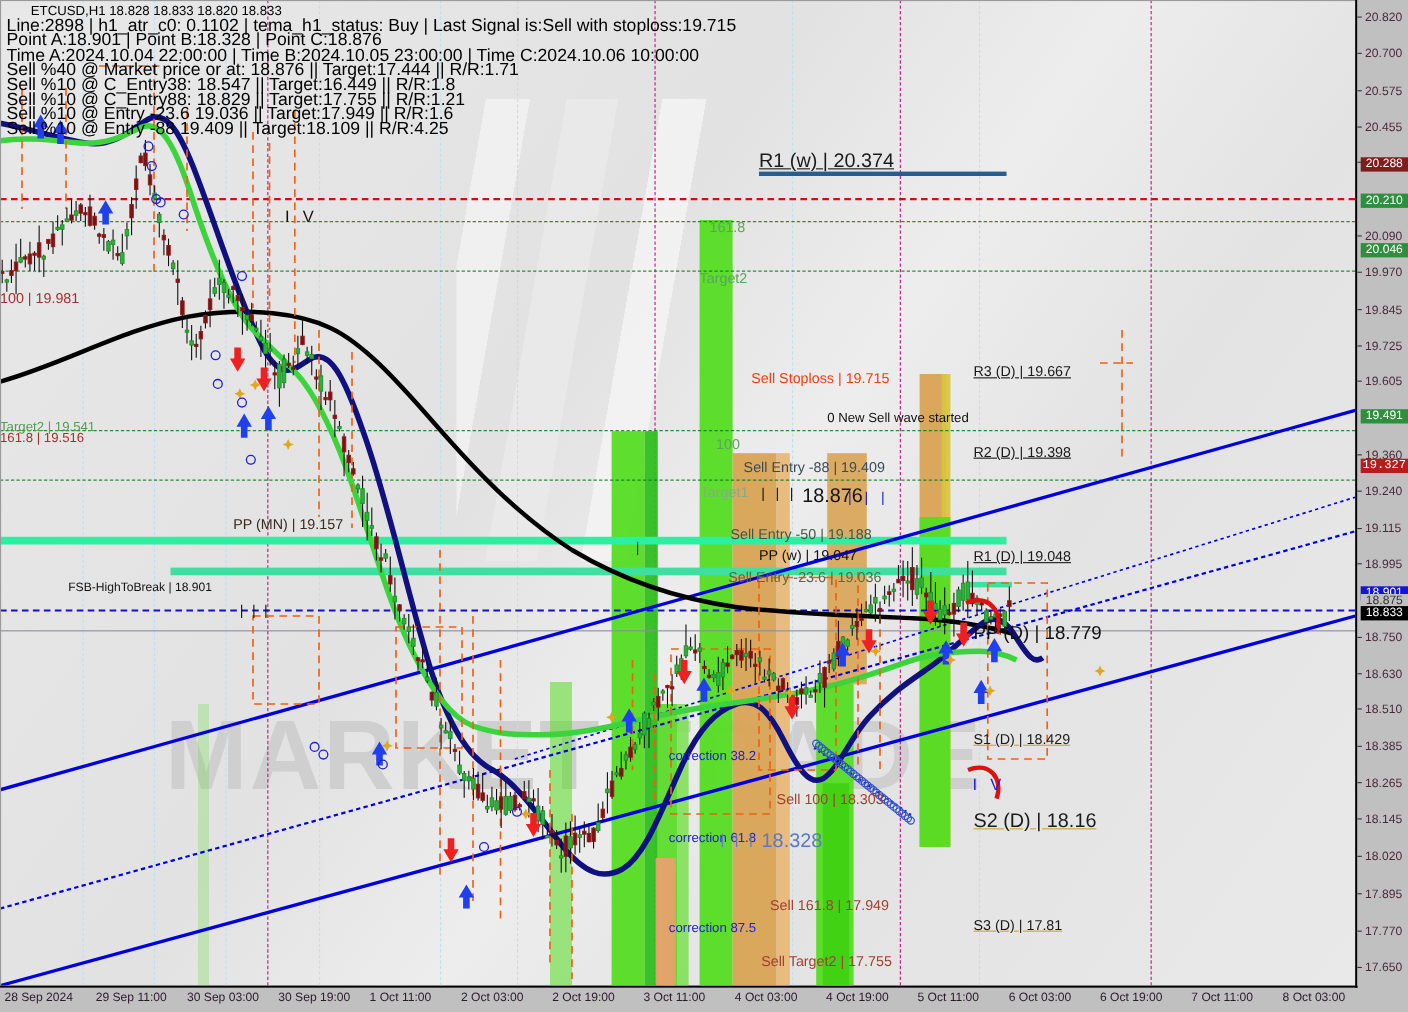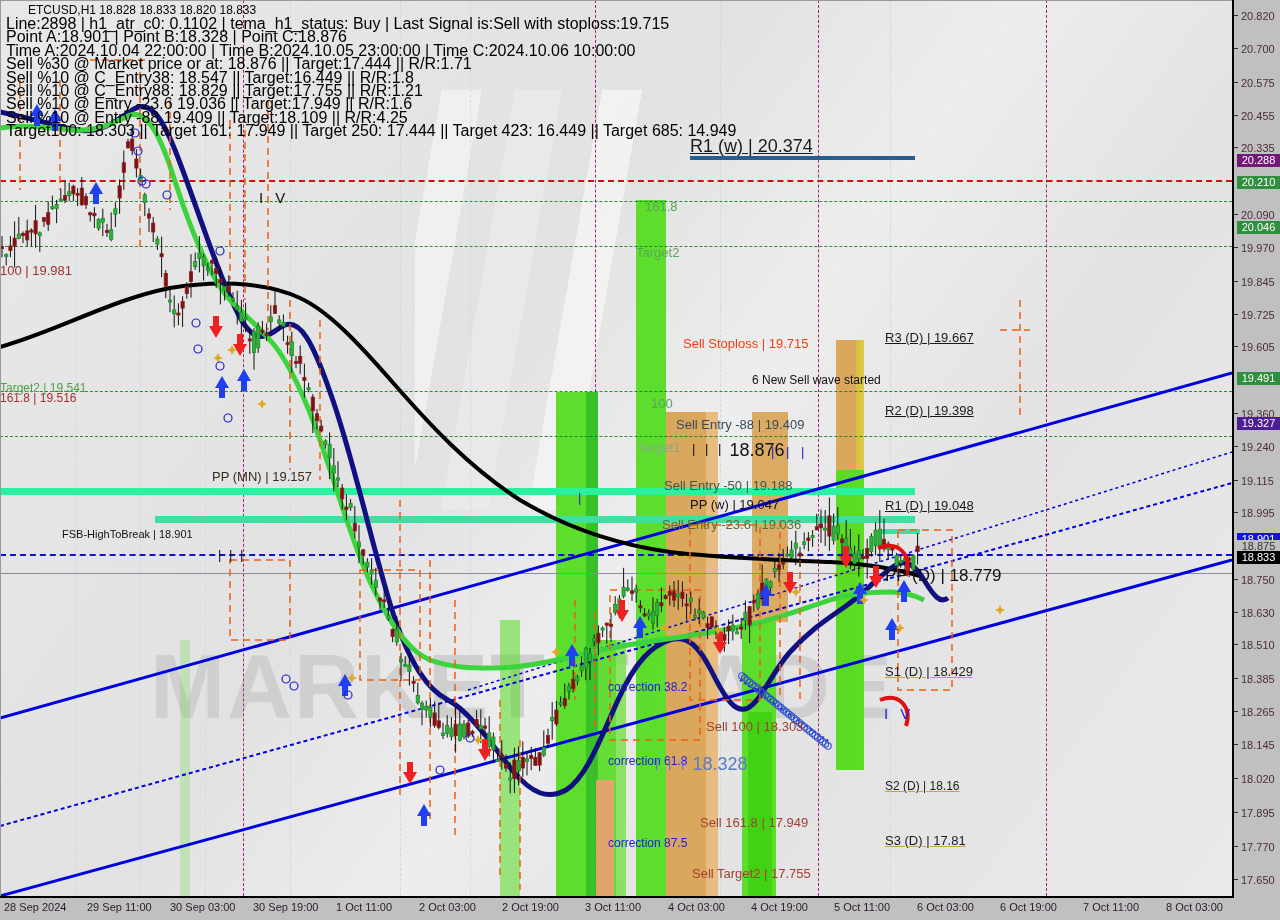--- a/index.html
+++ b/index.html
@@ -706,25 +706,25 @@
       </svg>
 
     <div class="lab u" style="left:690px;top:140px;color:#1a1a1a;font-size:18px">R1 (w) | 20.374</div>
     <div class="lab u" style="left:885px;top:332px;color:#1a1a1a;font-size:13px">R3 (D) | 19.667</div>
     <div class="lab u" style="left:885px;top:405px;color:#1a1a1a;font-size:13px">R2 (D) | 19.398</div>
     <div class="lab u" style="left:885px;top:500px;color:#1a1a1a;font-size:13px">R1 (D) | 19.048</div>
     <div class="lab" style="left:690px;top:499px;color:#111;font-size:13px">PP (w) | 19.047</div>
     <div class="lab" style="left:885px;top:570px;color:#111;font-size:17px">PP (D) | 18.779</div>
     <div class="lab" style="left:212px;top:471px;color:#3a2a1a;font-size:13px">PP (MN) | 19.157</div>
     <div class="lab u" style="left:885px;top:666px;color:#1a1a1a;font-size:13px;text-decoration-color:#c8a43a">S1 (D) | 18.429</div>
-    <div class="lab u" style="left:885px;top:780px;color:#1a1a1a;font-size:12px;text-decoration-color:#c8a43a">S2 (D) | 18.16</div>
+    <div class="lab u" style="left:885px;top:740px;color:#1a1a1a;font-size:18px;text-decoration-color:#c8a43a">S2 (D) | 18.16</div>
     <div class="lab u" style="left:885px;top:835px;color:#1a1a1a;font-size:13px;text-decoration-color:#c8a43a">S3 (D) | 17.81</div>
 
     <div class="lab" style="left:683px;top:338px;color:#f04010;font-size:13px">Sell Stoploss | 19.715</div>
-    <div class="lab" style="left:752px;top:374px;color:#111;font-size:12px">6 New Sell wave started</div>
+    <div class="lab" style="left:752px;top:374px;color:#111;font-size:12px">0 New Sell wave started</div>
     <div class="lab" style="left:676px;top:419px;color:#3a4a5a;font-size:13px">Sell Entry -88 | 19.409</div>
     <div class="lab" style="left:664px;top:480px;color:#3a5a4a;font-size:13px">Sell Entry -50 | 19.188</div>
     <div class="lab" style="left:662px;top:519px;color:#5a6a3a;font-size:13px">Sell Entry -23.6 | 19.036</div>
     <div class="lab" style="left:706px;top:721px;color:#a04030;font-size:13px">Sell 100 | 18.303</div>
     <div class="lab" style="left:700px;top:817px;color:#a04030;font-size:13px">Sell 161.8 | 17.949</div>
     <div class="lab" style="left:692px;top:868px;color:#a04030;font-size:13px">Sell Target2 | 17.755</div>
     <div class="lab" style="left:62px;top:528px;color:#111;font-size:11px">FSB-HighToBreak | 18.901</div>
 
     <div class="lab" style="left:0px;top:265px;color:#a03030;font-size:13px">100 | 19.981</div>
     <div class="lab" style="left:0px;top:382px;color:#50a050;font-size:12px">Target2 | 19.541</div>
@@ -753,26 +753,25 @@
     <div class="lab" style="left:884px;top:708px;color:#2020e0;font-size:15px;letter-spacing:4px">I V</div>
     <div class="lab" style="left:218px;top:549px;color:#111;font-size:13px;letter-spacing:2px">| | |</div>
     <div class="lab" style="left:578px;top:492px;color:#2020c8;font-size:13px">|</div>
   </div>
 
   <div id="hdr">
     <div class="h0">ETCUSD,H1  18.828 18.833 18.820 18.833</div>
     <div class="hl">Line:2898 | h1_atr_c0: 0.1102 | tema_h1_status: Buy | Last Signal is:Sell with stoploss:19.715</div>
     <div class="hl">Point A:18.901 | Point B:18.328 | Point C:18.876</div>
     <div class="hl">Time A:2024.10.04 22:00:00 | Time B:2024.10.05 23:00:00 | Time C:2024.10.06 10:00:00</div>
-    <div class="hl">Sell %30 @ Market price or at: 18.876 || Target:17.444 || R/R:1.71</div>
+    <div class="hl">Sell %40 @ Market price or at: 18.876 || Target:17.444 || R/R:1.71</div>
     <div class="hl">Sell %10 @ C_Entry38: 18.547 || Target:16.449 || R/R:1.8</div>
     <div class="hl">Sell %10 @ C_Entry88: 18.829 || Target:17.755 || R/R:1.21</div>
     <div class="hl">Sell %10 @ Entry -23.6 19.036 || Target:17.949 || R/R:1.6</div>
     <div class="hl">Sell %10 @ Entry -88 19.409 || Target:18.109 || R/R:4.25</div>
-    <div class="hl">Target100: 18.303 || Target 161: 17.949 || Target 250: 17.444 || Target 423: 16.449 || Target 685: 14.949</div>
   </div>
 
   <div id="scale">
       <div class="tick" style="top: 10.3404px;">
         <i></i>
         <span>20.820</span>
       </div>
       <div class="tick" style="top: 43.0213px;">
         <i></i>
         <span>20.700</span>
@@ -858,25 +857,25 @@
         <span>17.895</span>
       </div>
       <div class="tick" style="top: 840.979px;">
         <i></i>
         <span>17.770</span>
       </div>
       <div class="tick" style="top: 873.66px;">
         <i></i>
         <span>17.650</span>
       </div>
-      <div class="tickbox" style="top: 154px; background: #701a75; color: rgb(255, 255, 255);">20.288</div>
+      <div class="tickbox" style="top: 143px; background: #7f1d1d; color: rgb(255, 255, 255);">20.288</div>
       <div class="tickbox" style="top: 176.468px; background: rgb(47, 143, 63); color: rgb(255, 255, 255);">20.210</div>
       <div class="tickbox" style="top: 221.132px; background: rgb(47, 143, 63); color: rgb(255, 255, 255);">20.046</div>
       <div class="tickbox" style="top: 372.281px; background: rgb(47, 143, 63); color: rgb(255, 255, 255);">19.491</div>
-      <div class="tickbox" style="top: 416.945px; background: #4c1d95; color: rgb(255, 255, 255);">19.327</div>
+      <div class="tickbox" style="top: 416.945px; background: #b91c1c; color: rgb(255, 255, 255); font-family: Liberation Mono, monospace;">19.327</div>
       <div class="tickbox" style="top: 532.962px; background: rgb(20, 20, 216); color: rgb(255, 255, 255);">18.901</div>
       <div class="tickbox" style="top: 540.043px; background: rgb(192, 192, 192); color: rgb(51, 51, 51);">18.875</div>
       <div class="tickbox" style="top: 551.481px; background: rgb(0, 0, 0); color: rgb(255, 255, 255);">18.833</div>
     </div>
 
   <div id="tscale">
       <div class="tlab" style="left: 4px;">28 Sep 2024</div>
       <div class="tlab" style="left: 87px;">29 Sep 11:00</div>
       <div class="tlab" style="left: 170px;">30 Sep 03:00</div>
       <div class="tlab" style="left: 253px;">30 Sep 19:00</div>

